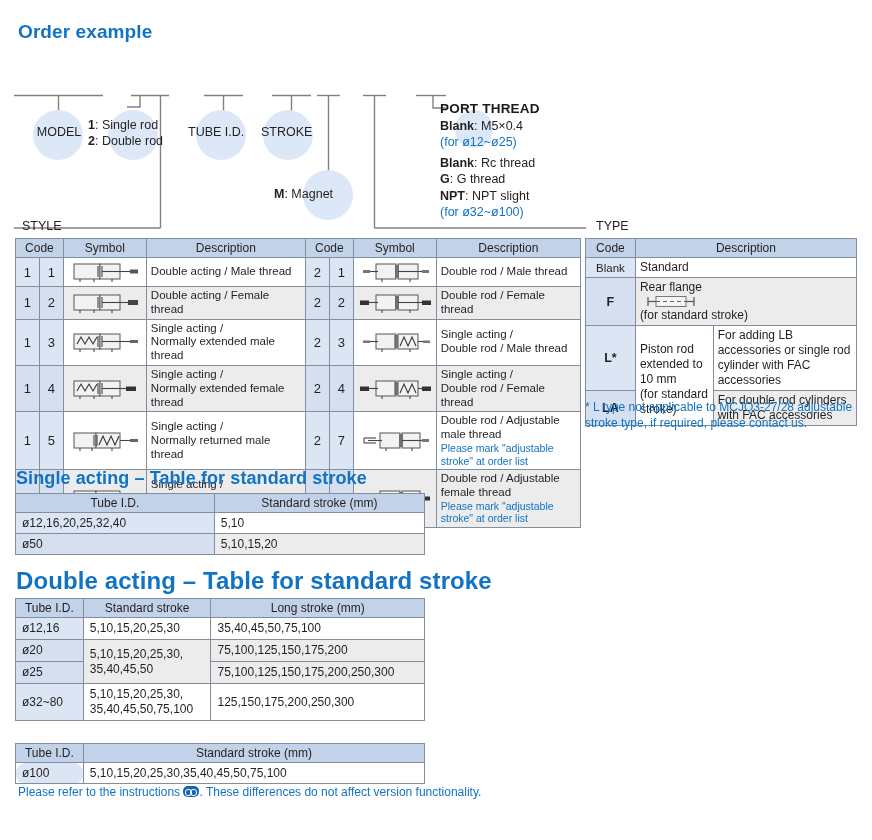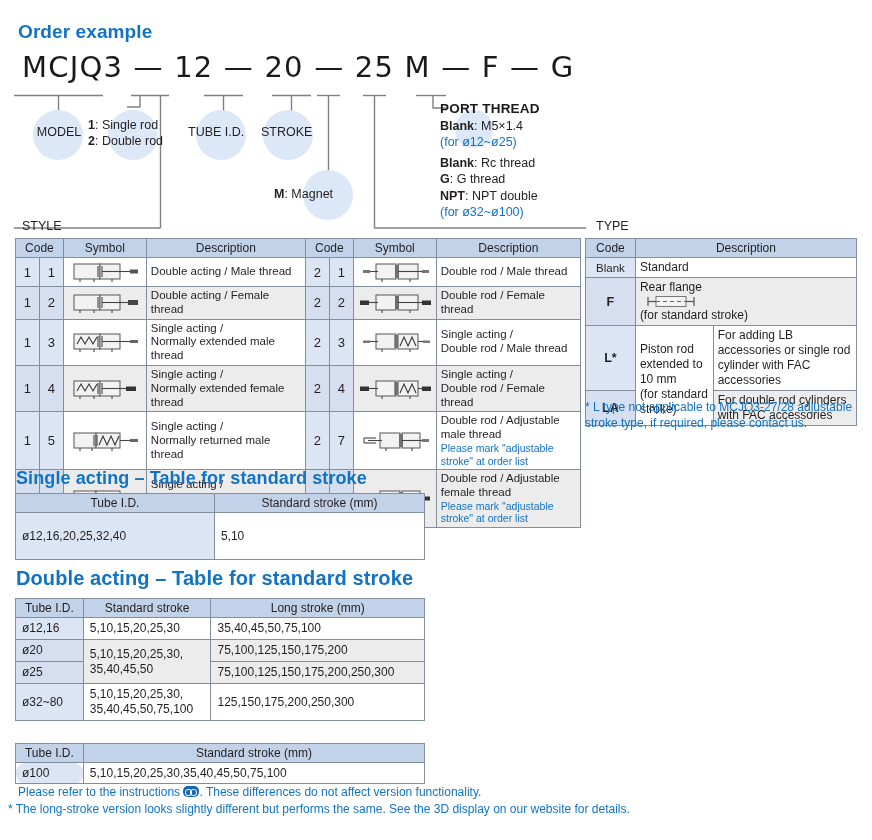--- a/index.html
+++ b/index.html
@@ -9,21 +9,21 @@
     color:#231f20;position:relative;overflow:hidden;
   }
   .page{position:relative;width:872px;height:840px;}
 
   
   .sect-title{
     position:absolute;color:#1273c4;font-weight:bold;letter-spacing:.1px;
   }
   #order-title{left:18px;top:21px;font-size:19px;}
   #single-title{left:16px;top:468px;font-size:18px;}
-  #double-title{left:16px;top:567px;font-size:20px;}
+  #double-title{left:16px;top:567px;font-size:24px;}
 
   
   #ordercode{
     position:absolute;left:22px;top:50px;font-size:29px;letter-spacing:1.2px;
     font-family:"DejaVu Sans",sans-serif;font-weight:400;color:#1a1a1a;
     white-space:nowrap;
   }
 
   
   #leaders{position:absolute;left:0;top:0;width:872px;height:240px;}
@@ -75,21 +75,21 @@
   #type-table tr.shade td{background:#ececec;}
   #type-table tr.shade td.code{background:#d5dfef;}
   #type-note{
     position:absolute;left:585px;top:400px;width:285px;color:#1273c4;
     font-size:12px;line-height:1.3;
   }
 
   
   #single-table{left:15px;top:493px;width:410px;}
   #single-table th:nth-child(1){width:192px;}
-  #single-table td{font-size:12px;padding:16px 6px;}
+  #single-table td{font-size:12px;padding:3px 6px;}
   #single-table td.tid{background:#dbe5f3;}
   #single-table tr.alt td{background:#ececec;}
   #single-table tr.alt td.tid{background:#d5dfef;}
 
   #double-table{left:15px;top:598px;width:410px;}
   #double-table td{font-size:12px;padding:3px 6px;line-height:1.25;}
   #double-table td.tid{background:#dbe5f3;white-space:nowrap;}
   #double-table tr.alt td{background:#ececec;}
   #double-table tr.alt td.tid{background:#d5dfef;}
 
@@ -117,21 +117,20 @@
 
   svg{display:block;}
 </style>
 </head>
 <body>
 
 <div class="page">
 
   <div class="sect-title" id="order-title">Order example</div>
 
-  <div id="ordercode">MCJQ3 — 12 — 20 — 25 M — F — G</div>
 
   <svg id="leaders" viewBox="0 0 872 240">
     <g stroke="#808080" stroke-width="1.4" fill="none">
 
       <line x1="14" y1="95.5" x2="103" y2="95.5"></line>
       <line x1="131" y1="95.5" x2="169" y2="95.5"></line>
       <line x1="204" y1="95.5" x2="243" y2="95.5"></line>
       <line x1="272" y1="95.5" x2="311" y2="95.5"></line>
       <line x1="317" y1="95.5" x2="340" y2="95.5"></line>
       <line x1="363" y1="95.5" x2="386" y2="95.5"></line>
@@ -175,32 +174,32 @@
 
   <div class="callout" style="left:261px;top:124px;">STROKE</div>
 
   <div class="callout" style="left:274px;top:186px;">
     <b>M</b><span>: Magnet</span>
   </div>
 
   <div id="pt-block">
     <div class="pt-title">PORT THREAD</div>
     <div class="pt-line">
-      <b>Blank</b><span>: M5×1.4</span>
+      <b>Blank</b><span>: M5×0.4</span>
     </div>
     <div class="pt-line blue">(for ø12~ø25)</div>
     <div class="gap"></div>
     <div class="pt-line">
       <b>Blank</b><span>: Rc thread</span>
     </div>
     <div class="pt-line">
       <b>G</b><span>: G thread</span>
     </div>
     <div class="pt-line">
-      <b>NPT</b><span>: NPT double</span>
+      <b>NPT</b><span>: NPT slight</span>
     </div>
     <div class="pt-line blue">(for ø32~ø100)</div>
   </div>
 
   <div class="axis-label" id="style-label">STYLE</div>
   <div class="axis-label" id="type-label">TYPE</div>
 
   <table class="grid" id="style-table">
     <colgroup>
       <col style="width:17px">
@@ -595,20 +594,24 @@
       </colgroup>
     <tbody>
         <tr>
       <th>Tube I.D.</th>
       <th>Standard stroke (mm)</th>
     </tr>
     <tr>
       <td class="tid">ø12,16,20,25,32,40</td>
       <td>5,10</td>
     </tr>
+    <tr class="alt">
+      <td class="tid">ø50</td>
+      <td>5,10,15,20</td>
+    </tr>
   </tbody>
     </table>
 
   <div class="sect-title" id="double-title">Double acting – Table for standard stroke</div>
 
   <table class="grid" id="double-table">
     <colgroup>
         <col style="width:68px">
         <col style="width:128px">
         <col style="width:214px">
@@ -662,16 +665,15 @@
       <td>5,10,15,20,25,30,35,40,45,50,75,100</td>
     </tr>
   </tbody>
     </table>
 
   <div id="footnotes">
     <span class="fn indent">
       <span>Please refer to the instructions</span>
       <span class="link-icon"></span><span>. These differences do not affect version functionality.</span>
     </span>
-    <span class="fn">* The long-stroke version looks slightly different but performs the same. See the 3D display on our website for details.</span>
   </div>
 
 </div>
 
 </body></html>

